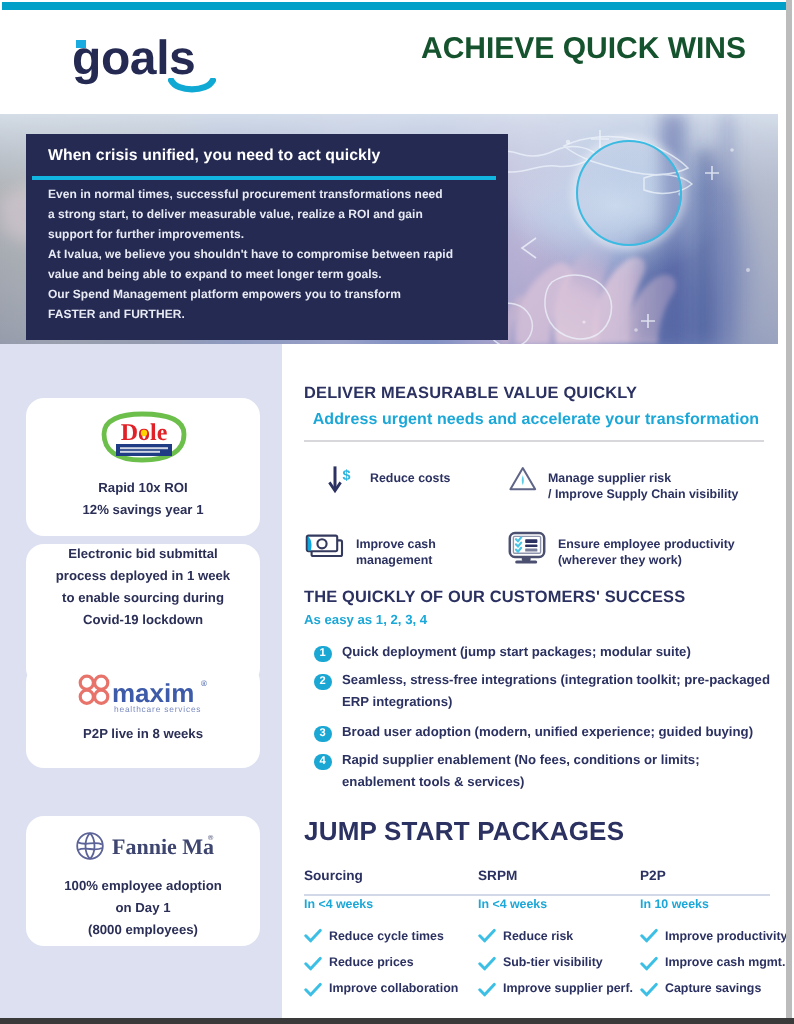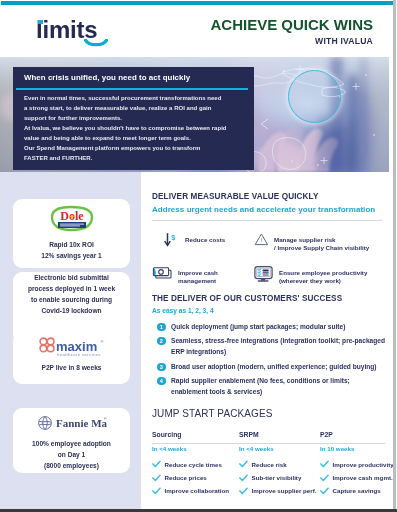--- a/index.html
+++ b/index.html
@@ -57,21 +57,21 @@
   .card2{top:100px;height:71px;}
   .card2 .cardlogo{height:30px;}
   .card3{top:160px;height:52px;}
   .card3 .cardlogo{height:30px;}
   .card4{top:236px;height:65px;}
   .card4 .cardlogo{height:30px;}
 
   
   .sec1{position:absolute;left:11px;top:20px;width:232px;}
   .h-navy{color:#2b3160;font-size:8.2px;font-weight:bold;letter-spacing:0.1px;}
-  .h-cyan{color:#1ba8d8;font-size:8px;font-weight:bold;margin-top:4px;letter-spacing:0.05px;}
+  .h-cyan{color:#1ba8d8;font-size:8px;font-weight:bold;margin-top:4px;letter-spacing:0.05px;text-align:center;}
   .divider{margin-top:6px;width:230px;height:1px;background:#d8d8dc;}
   .vgrid{position:relative;margin-top:0;}
   .vitem{position:absolute;display:flex;align-items:flex-start;}
   .vitem:nth-child(1){left:12px;top:11px;}
   .vitem:nth-child(2){left:102px;top:11px;}
   .vitem:nth-child(3){left:0px;top:44px;}
   .vitem:nth-child(4){left:102px;top:44px;}
   .vicon{display:inline-block;flex:none;}
   .vtext{color:#2b3160;font-size:6.2px;line-height:8.4px;font-weight:bold;padding-top:4px;
          padding-left:5px;display:inline-block;white-space:nowrap;}
@@ -82,21 +82,21 @@
   .slist{list-style:none;margin:8px 0 0 5px;padding:0;}
   .slist li{position:relative;padding-left:14px;margin-bottom:3.5px;}
   .slist li:nth-child(2){margin-bottom:5px;}
   .snum{position:absolute;left:0;top:0.6px;width:8.6px;height:8.6px;border-radius:50%;
         background:#1aa7d4;color:#fff;font-size:5.6px;font-weight:bold;text-align:center;
         line-height:8.8px;display:block;}
   .stxt{color:#2b3160;font-size:6.6px;line-height:10.5px;font-weight:bold;display:block;
         width:216px;}
 
   .sec3{position:absolute;left:11px;top:236px;width:238px;}
-  .h-navy3{color:#2b3160;font-size:10px;font-weight:normal;letter-spacing:0.1px;}
+  .h-navy3{color:#2b3160;font-size:13px;font-weight:bold;letter-spacing:0.1px;}
   .jgrid{position:relative;margin-top:0;}
   .jcol{position:absolute;top:12px;}
   .jc1{left:0;}
   .jc2{left:87px;}
   .jc3{left:168px;}
   .jname{color:#2b3160;font-size:6.8px;font-weight:bold;}
   .jrule{position:absolute;left:0;top:24px;width:233px;height:1px;background:#d3d8e8;}
   .jtime{color:#1ba8d8;font-size:6.2px;font-weight:bold;margin-top:7px;}
   .jrow{color:#2b3160;font-size:6.2px;font-weight:bold;margin-top:5.2px;white-space:nowrap;
         display:flex;align-items:center;}
@@ -104,30 +104,29 @@
   .chk{color:#3cbfe4;margin-right:3.5px;display:inline-flex;}
 </style>
 </head>
 <body>
 
 <div class="page">
  <div class="sheet">
   <div class="toprule"></div>
 
   <div class="logo">
-    <span class="logo-word">limits</span>
+    <span class="logo-word">goals</span>
     <span class="logo-dot"></span>
     <svg class="logo-swoosh" width="24" height="10" viewBox="0 0 24 10">
       <path d="M1.6 1.2 C4.6 7.2 19.4 7.2 22.4 1.2" stroke="#0fa9d4" stroke-width="3.2" fill="none" stroke-linecap="round"></path>
     </svg>
   </div>
 
   <div class="hdr">
     <div class="t1">ACHIEVE QUICK WINS</div>
-    <div class="t2">WITH IVALUA</div>
   </div>
 
   <div class="hero">
     <svg width="389" height="115" viewBox="0 0 389 115" preserveAspectRatio="none">
       <defs>
         <linearGradient id="gBase" x1="0" y1="0" x2="1" y2="0">
           <stop offset="0" stop-color="#a9a8a3"></stop>
           <stop offset="0.08" stop-color="#b0afa9"></stop>
           <stop offset="0.18" stop-color="#a3a6ae"></stop>
           <stop offset="0.30" stop-color="#99a4c3"></stop>
@@ -396,21 +395,21 @@
           </span>
           <span class="vtext">
             <span>Ensure employee productivity</span><br>
             <span>(wherever they work)</span>
           </span>
         </div>
       </div>
     </div>
 
     <div class="sec2">
-      <div class="h-navy2">THE DELIVER OF OUR CUSTOMERS' SUCCESS</div>
+      <div class="h-navy2">THE QUICKLY OF OUR CUSTOMERS' SUCCESS</div>
       <div class="h-cyan2">As easy as 1, 2, 3, 4</div>
       <ol class="slist">
         <li>
           <span class="snum">1</span>
           <span class="stxt">Quick deployment (jump start packages; modular suite)</span>
         </li>
         <li>
           <span class="snum">2</span>
           <span class="stxt">Seamless, stress-free integrations (integration toolkit; pre-packaged ERP integrations)</span>
         </li>

